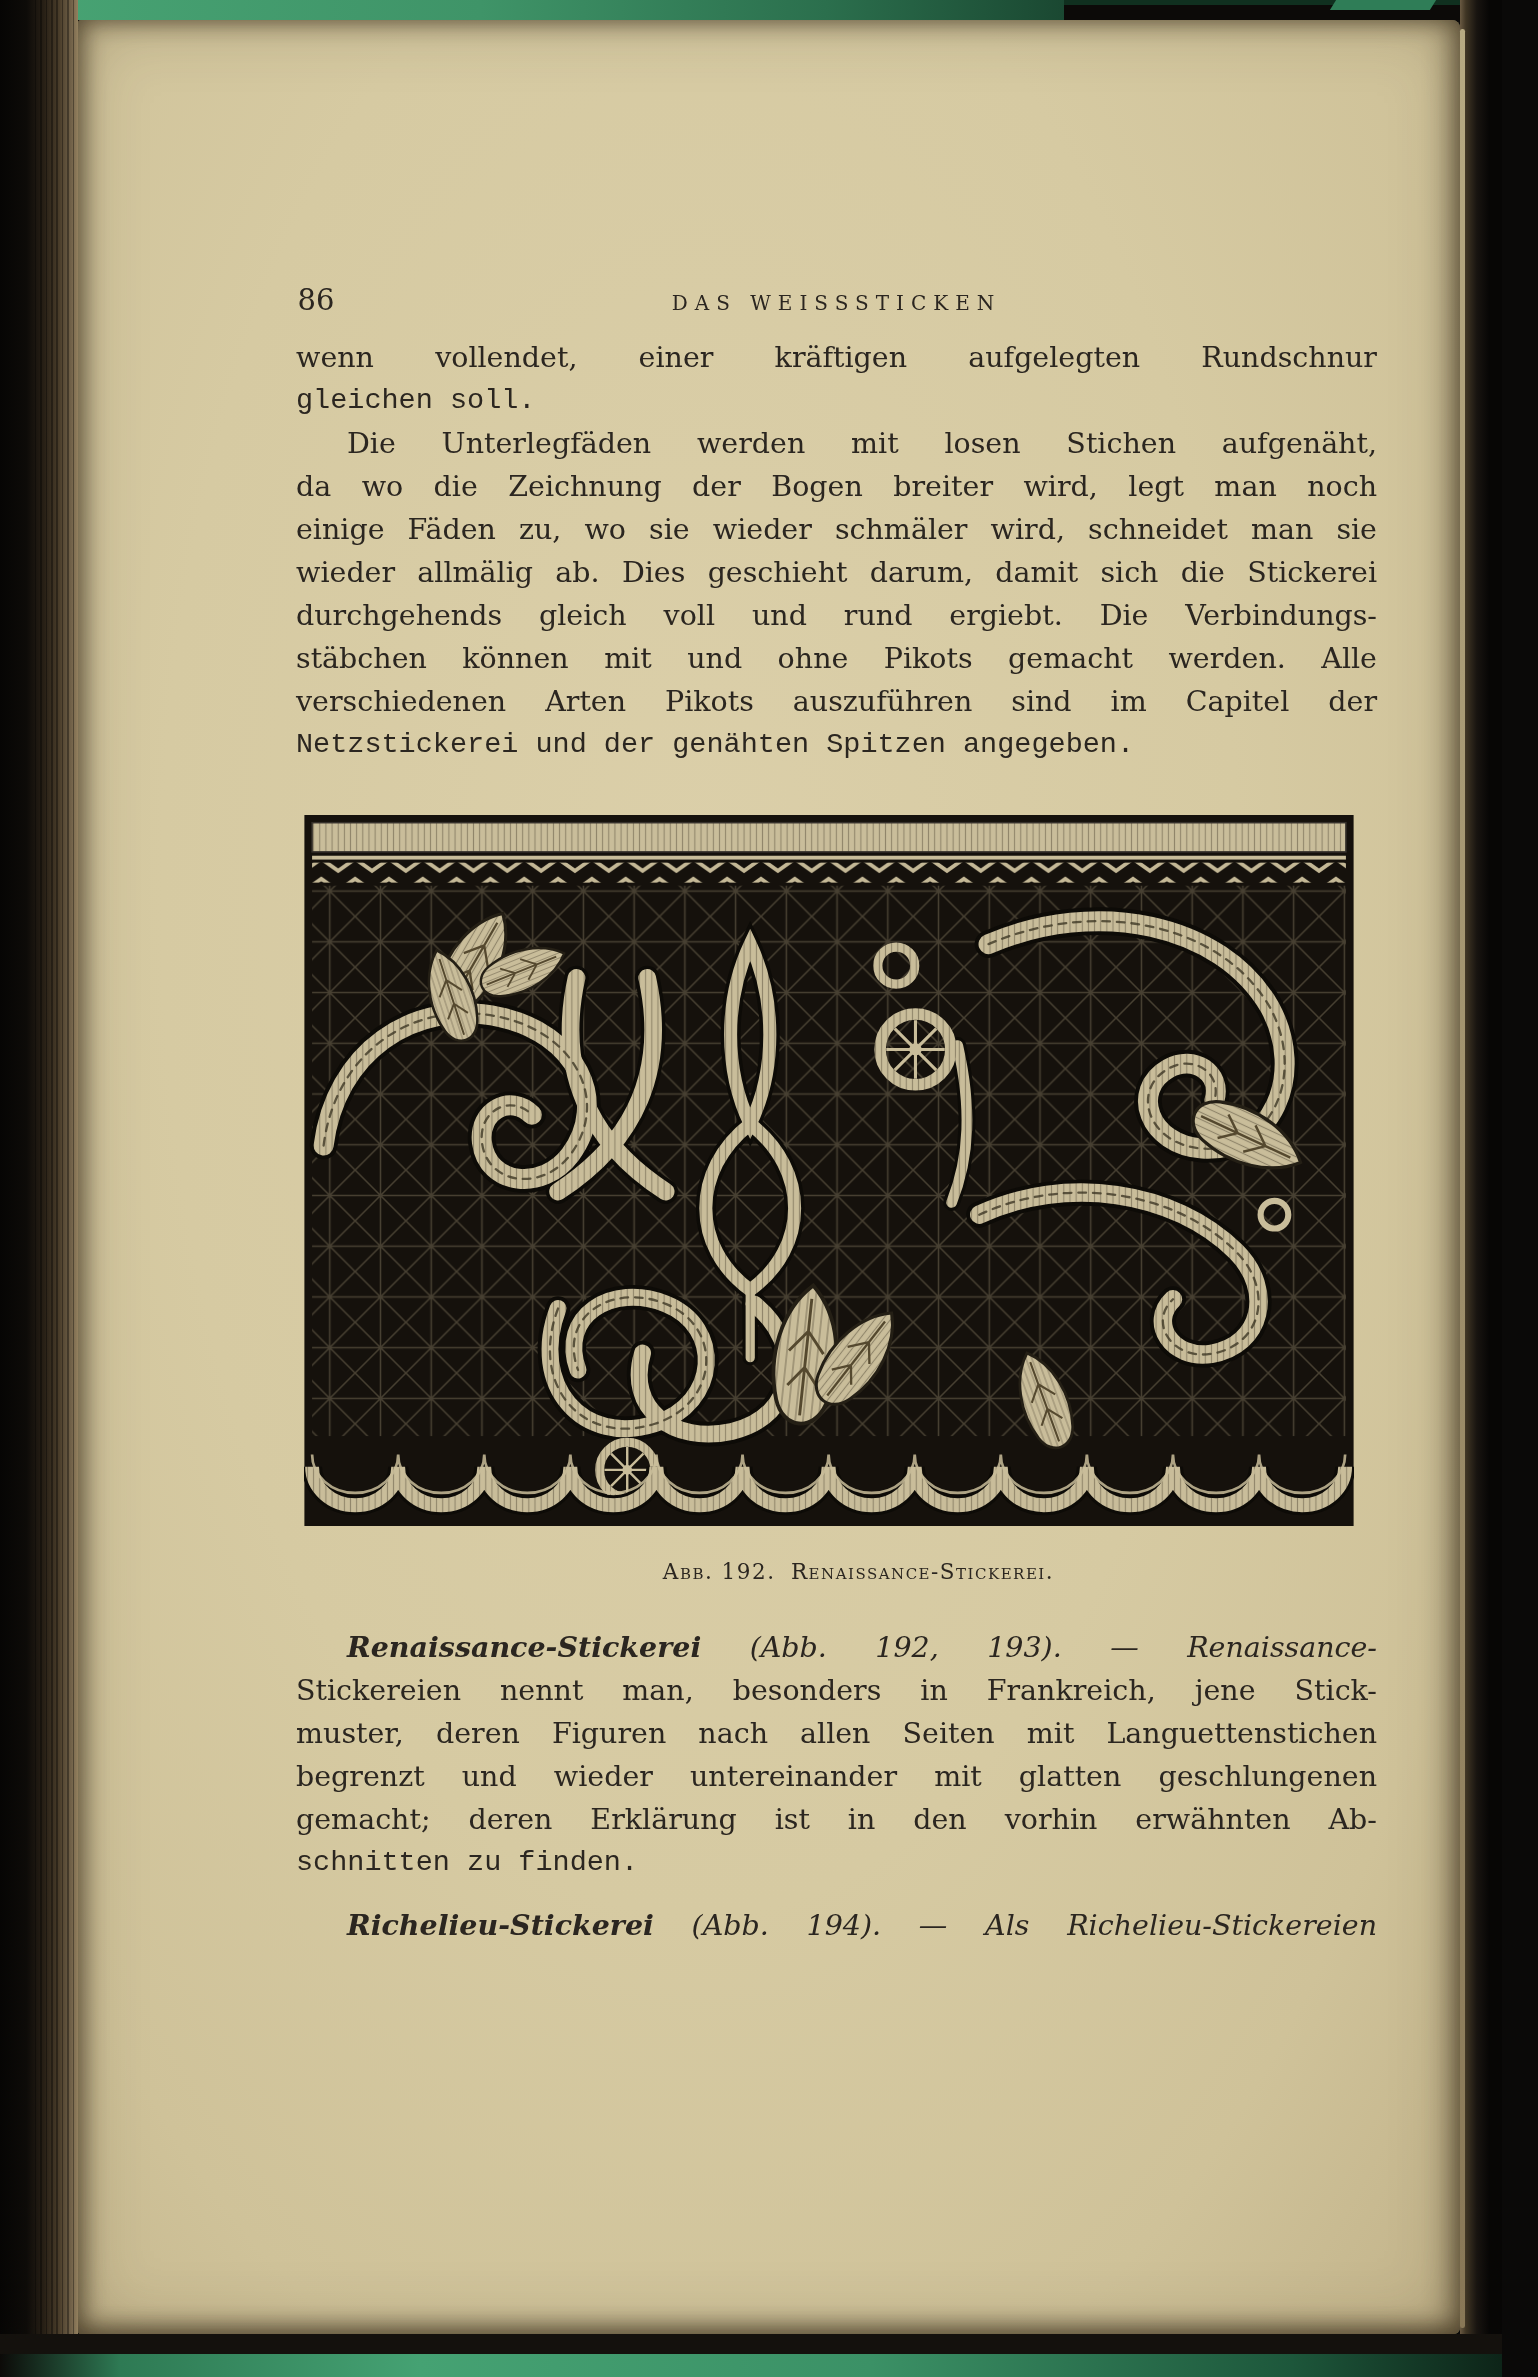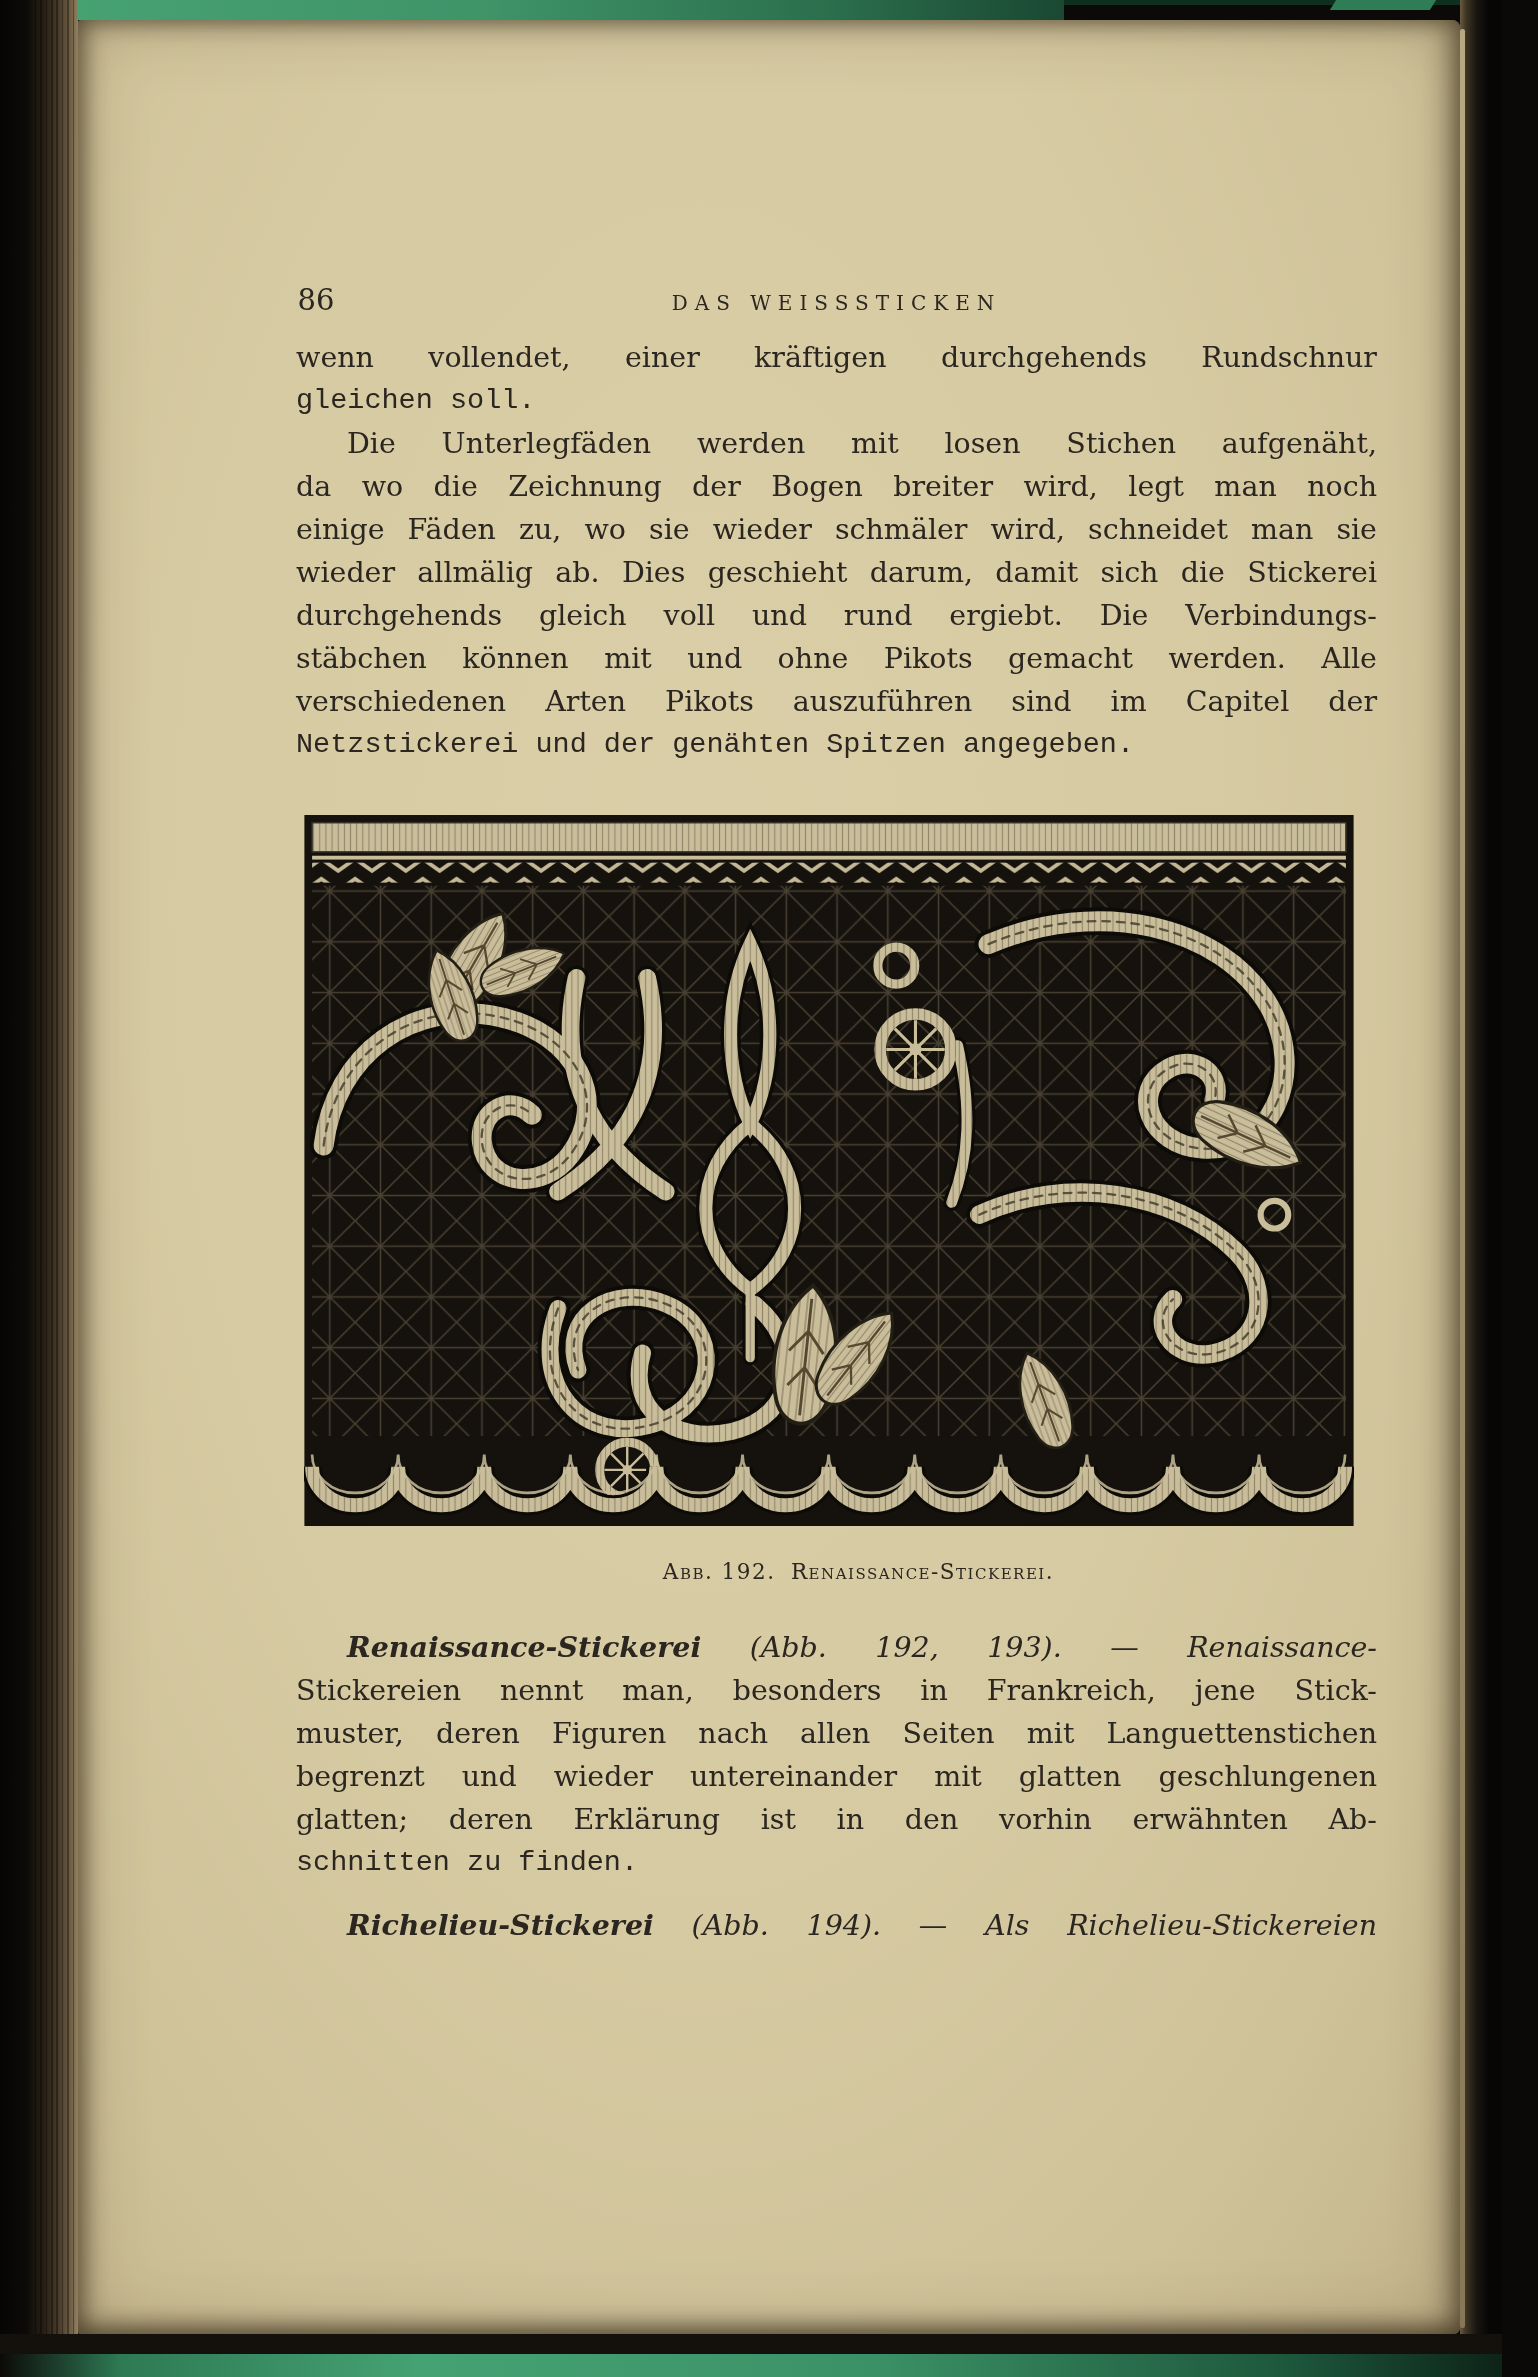--- a/index.html
+++ b/index.html
@@ -97,21 +97,21 @@
   <div class="paper">
     <div class="textcol">
 
       <div class="pagehead">
         <span class="pagenum">86</span>
         <span class="running">DAS WEISSSTICKEN</span>
       </div>
 
       <div class="para">
         <div class="lines">
-            <div class="jline">wenn vollendet, einer kräftigen durchgehends Rundschnur</div>
+            <div class="jline">wenn vollendet, einer kräftigen aufgelegten Rundschnur</div>
             <div class="jline lineleft">gleichen soll.</div>
           </div>
       </div>
 
       <div class="para indented">
         <div class="lines">
             <div class="jline">Die Unterlegfäden werden mit losen Stichen aufgenäht,</div>
             <div class="jline">da wo die Zeichnung der Bogen breiter wird, legt man noch</div>
             <div class="jline">einige Fäden zu, wo sie wieder schmäler wird, schneidet man sie</div>
             <div class="jline">wieder allmälig ab. Dies geschieht darum, damit sich die Stickerei</div>
@@ -231,21 +231,21 @@
       <div class="caption">
         <span class="cap-label">Abb. 192.</span><span class="cap-title">Renaissance-Stickerei.</span>
       </div>
 
       <div class="para para3">
         <div class="jline indent"><b class="lead">Renaissance-Stickerei</b><span> (Abb. 192, 193). — Renaissance-</span></div>
         <div class="lines">
             <div class="jline">Stickereien nennt man, besonders in Frankreich, jene Stick-</div>
             <div class="jline">muster, deren Figuren nach allen Seiten mit Languettenstichen</div>
             <div class="jline">begrenzt und wieder untereinander mit glatten geschlungenen</div>
-            <div class="jline">glatten; deren Erklärung ist in den vorhin erwähnten Ab-</div>
+            <div class="jline">gemacht; deren Erklärung ist in den vorhin erwähnten Ab-</div>
             <div class="jline lineleft">schnitten zu finden.</div>
           </div>
       </div>
 
       <div class="para para4">
         <div class="jline indent"><b class="lead">Richelieu-Stickerei</b><span> (Abb. 194). — Als Richelieu-Stickereien</span></div>
       </div>
 
     </div>
   </div>

